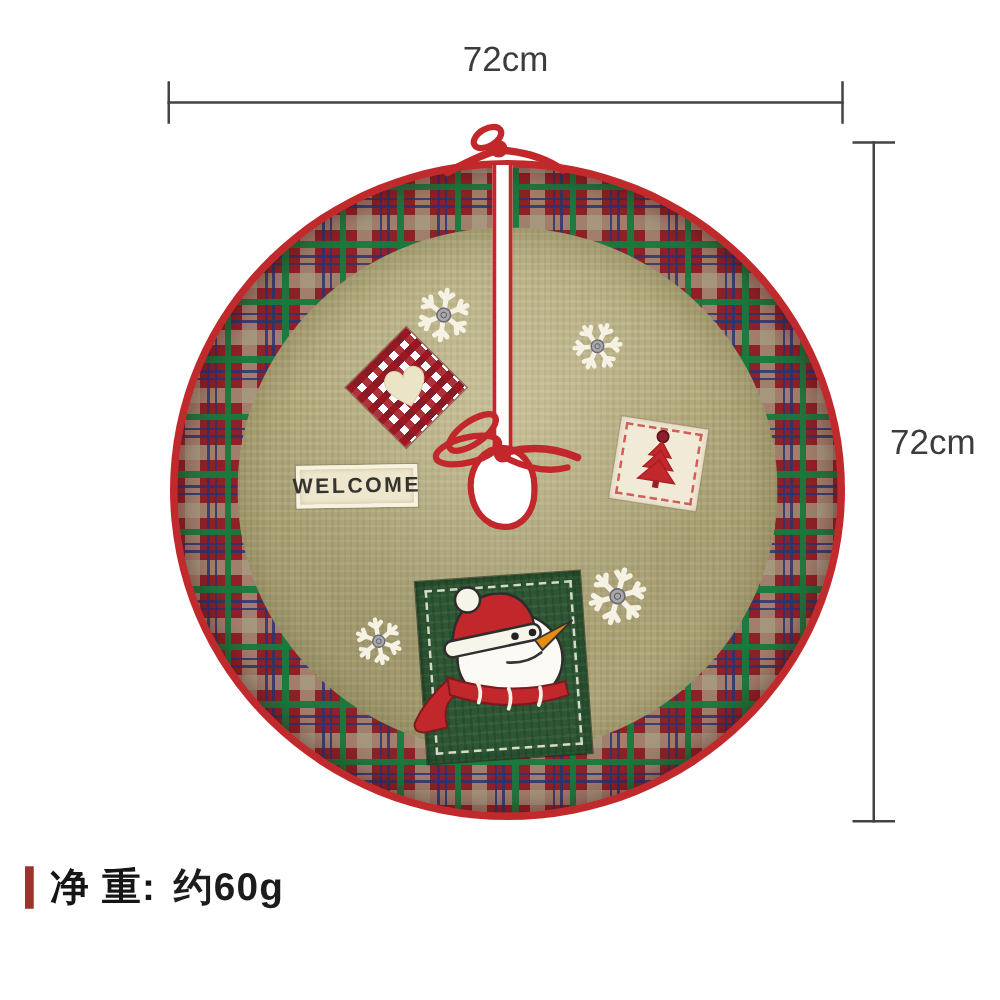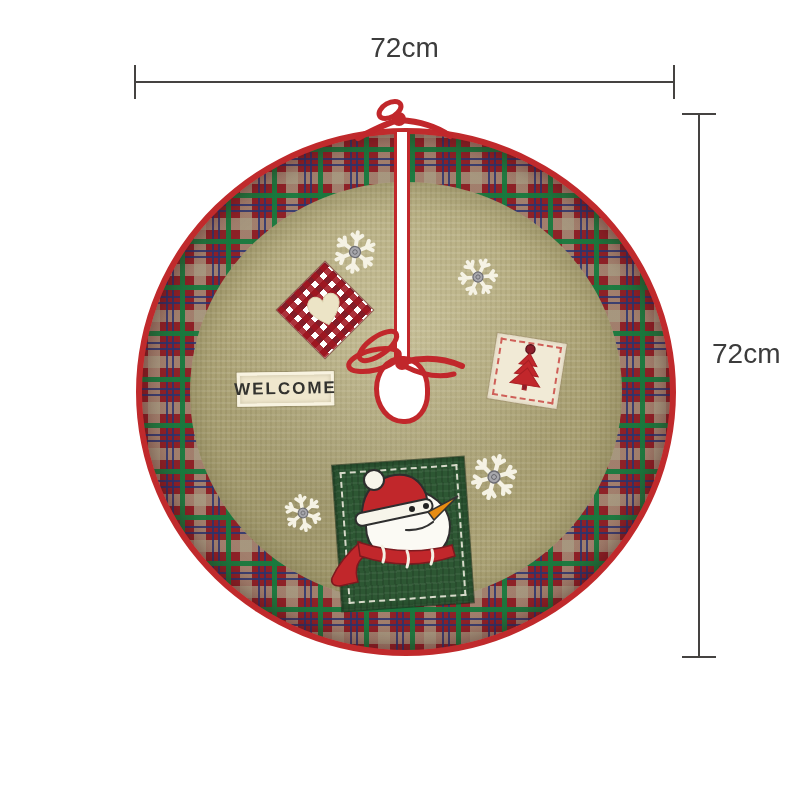--- a/index.html
+++ b/index.html
@@ -194,15 +194,20 @@
     <g stroke="#c1272b" fill="none" stroke-width="5" stroke-linecap="round">
       <ellipse cx="46" cy="24" rx="22" ry="9" transform="rotate(-35 46 24)"></ellipse>
       <ellipse cx="42" cy="38" rx="26" ry="10" transform="rotate(-14 42 38)"></ellipse>
       <path d="M72,40 Q102,32 130,44" stroke-width="6"></path>
       <path d="M72,44 Q100,58 122,52"></path>
     </g>
     <circle cx="70" cy="41" r="7" fill="#c1272b"></circle>
   </svg>
 
   <div class="specs">
+    <div class="spec-row">
+      <span class="spec-bar bar-0"></span>
+      <span class="spec-label">净 重:</span>
+      <span class="spec-value">约60g</span>
+    </div>
   </div>
 
 </div>
 
 </body></html>

